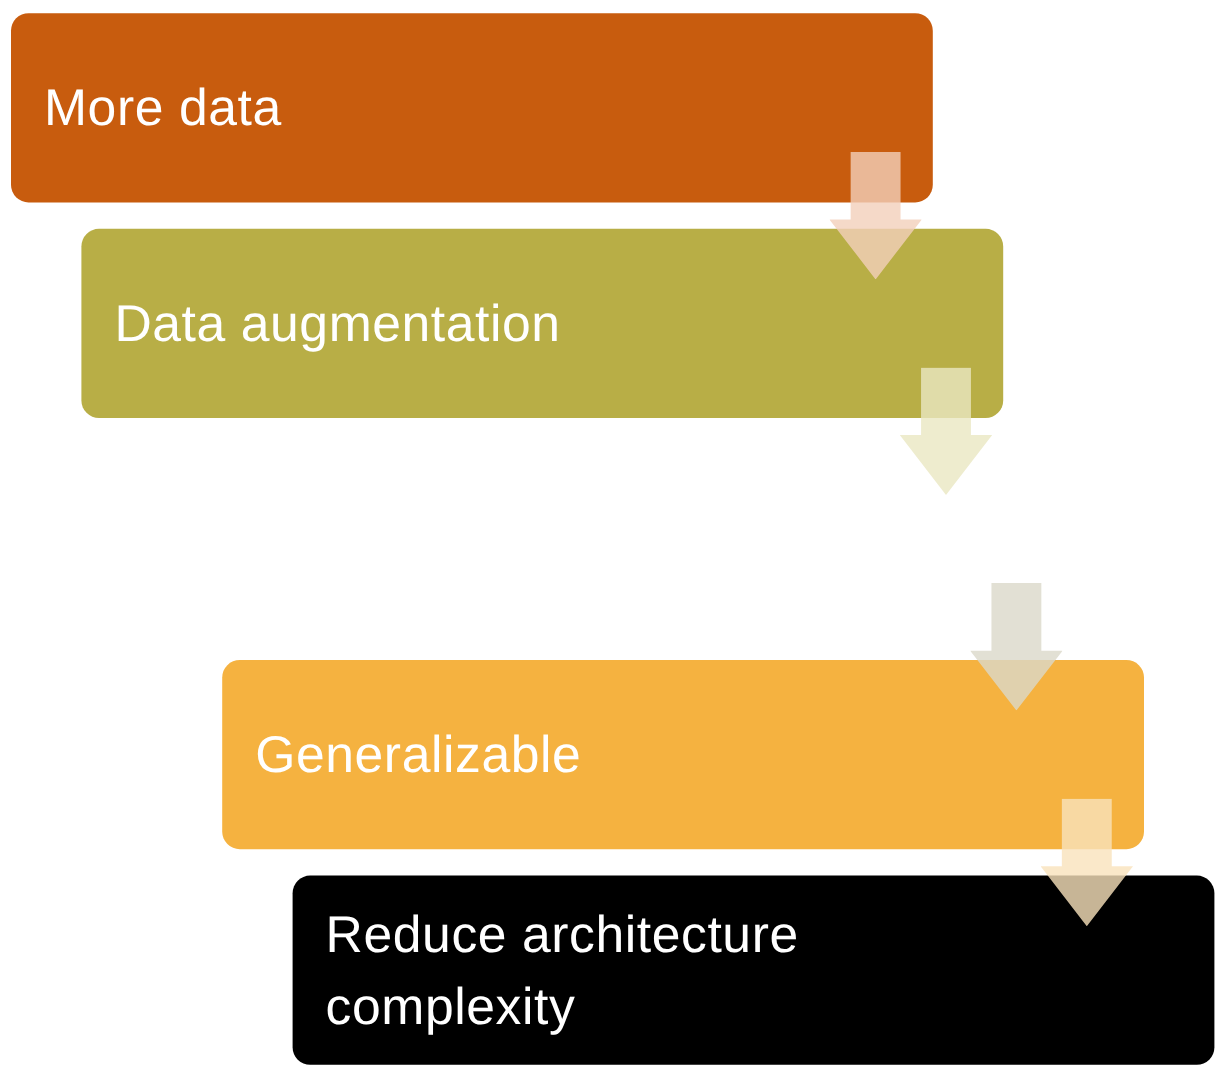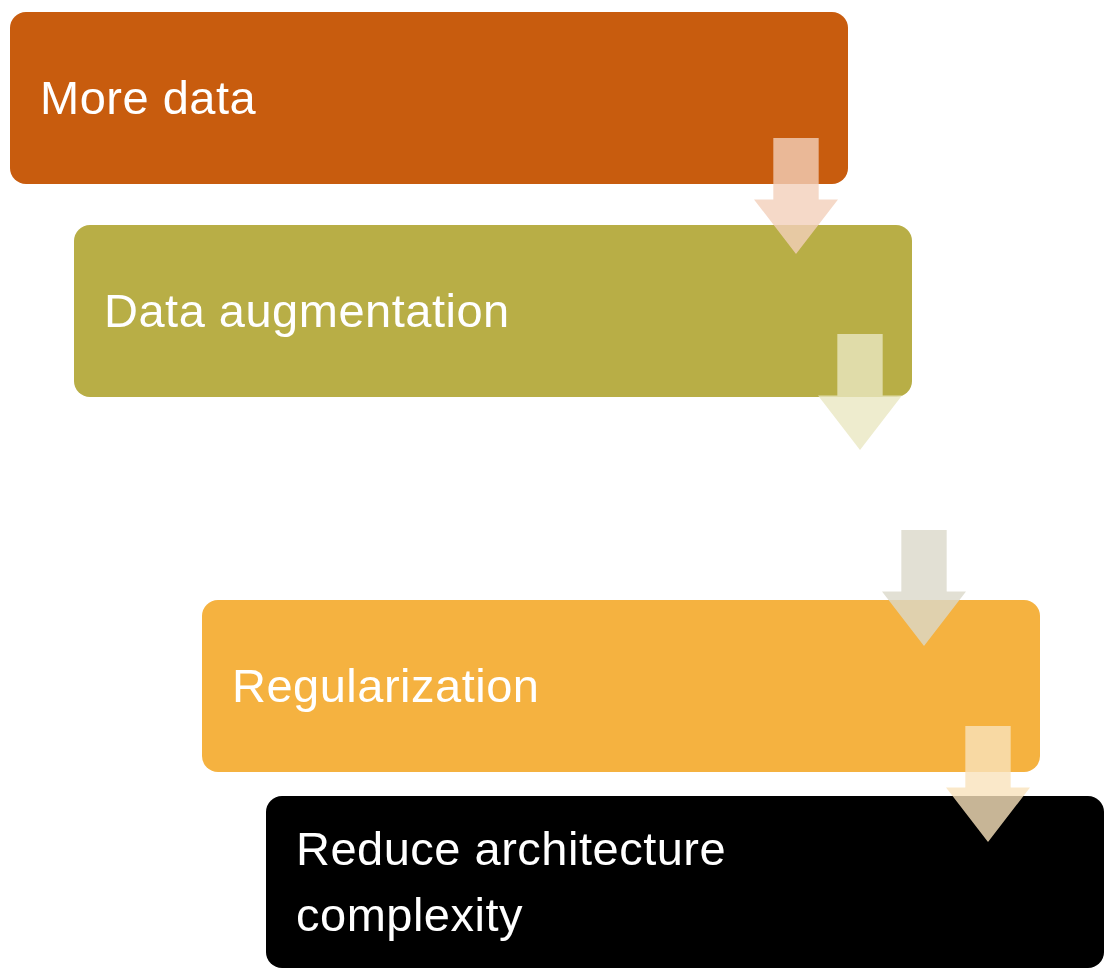--- a/index.html
+++ b/index.html
@@ -59,27 +59,27 @@
 </style>
 </head>
 <body>
 
 <div class="canvas">
 
   <div class="step-box box-0" style="background: rgb(200, 92, 14);">
     <span class="step-label" style="color: rgb(255, 255, 255);">More data</span>
   </div>
 
-  <div class="step-box box-1" style="background: rgb(184, 174, 70); margin-top: 17px;">
+  <div class="step-box box-1" style="background: rgb(184, 174, 70);">
     <span class="step-label" style="color: rgb(255, 255, 255);">Data augmentation</span>
   </div>
 
 
   <div class="step-box box-3" style="background: rgb(245, 178, 64);">
-    <span class="step-label" style="color: rgb(255, 255, 255);">Regularization</span>
+    <span class="step-label" style="color: rgb(255, 255, 255);">Generalizable</span>
   </div>
 
   <div class="step-box box-4" style="background: #000000;">
     <span class="step-label" style="color: rgb(255, 255, 255);">Reduce architecture complexity</span>
   </div>
 
   <div class="down-arrow arrow-0" style="background: rgb(243, 208, 186);"></div>
   <div class="down-arrow arrow-1" style="background: rgb(234, 231, 194);"></div>
   <div class="down-arrow arrow-2" style="background: rgb(219, 216, 201);"></div>
   <div class="down-arrow arrow-3" style="background: rgb(249, 226, 188);"></div>

